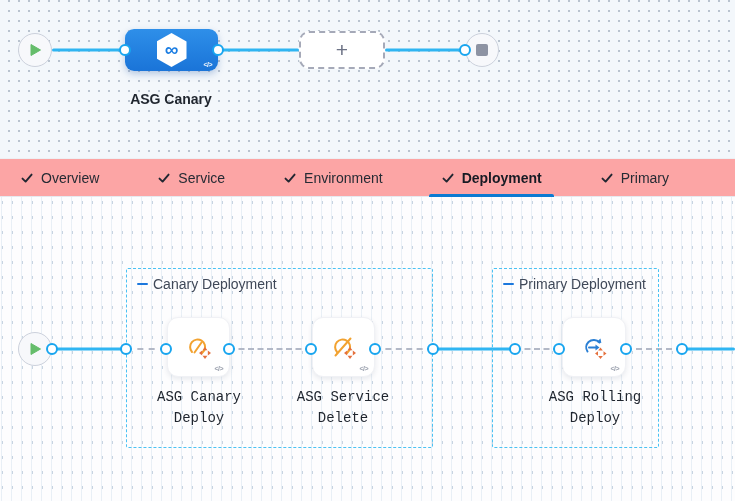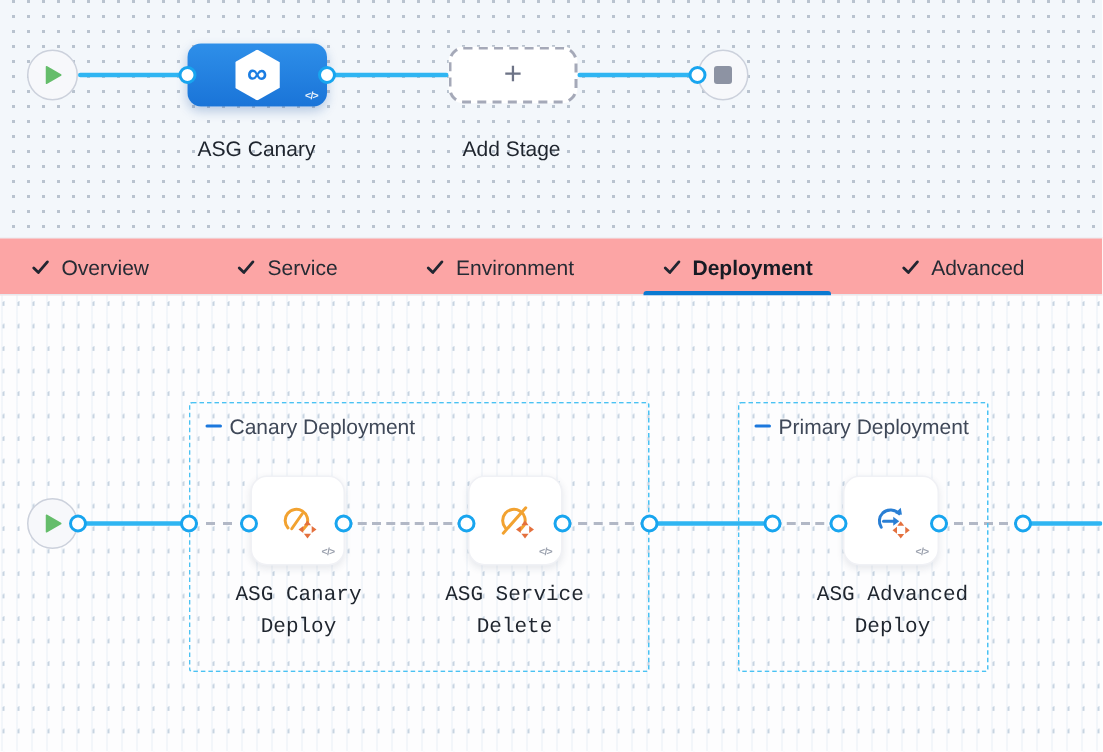--- a/index.html
+++ b/index.html
@@ -51,21 +51,21 @@
     display:flex; align-items:center; justify-content:center;
   }
   .hex span { color:#1b7de2; font-size:19px; font-weight:bold; line-height:1; margin-top:-2px; }
   .code-badge-white { position:absolute; right:6px; bottom:3px; color:rgba(255,255,255,.92); font-size:7px; font-weight:bold; letter-spacing:-0.5px; }
   .add-stage {
     position:absolute; left:299px; top:31px; width:86px; height:38px; border-radius:10px;
     background:#fff; border:2px dashed #a5a9b8;
     display:flex; align-items:center; justify-content:center;
     color:#6d7386; font-size:21px; font-weight:300; cursor:pointer;
   }
-  .node-label { position:absolute; width:120px; text-align:center; font-size:14px; color:#1f252e; }
+  .node-label { position:absolute; width:120px; text-align:center; font-size:14px; color:#1f252e;font-weight:bold; }
 
   
   .tabbar {
     width:735px; height:39px; background:#fca5a5;
     border-top:1px solid #eef0f4; border-bottom:1px solid #e6e9ef;
     display:flex; align-items:stretch; padding-left:8px;
   }
   .tab {
     position:relative; display:flex; align-items:center; gap:7px;
     padding:0 12px; margin-right:34px; cursor:pointer;
@@ -126,21 +126,20 @@
     </div>
 
     <div class="hline" style="left:385px; top:50px; width:80px;"></div>
 
     <div class="endpoint" style="left:465px; top:33px;">
       <div class="stop-square"></div>
     </div>
     <div class="ring" style="left:465px; top:50px;"></div>
 
     <div class="node-label" style="left:111px; top:91px;">ASG Canary</div>
-    <div class="node-label" style="left:281px; top:91px;">Add Stage</div>
   </div>
 
   <div class="tabbar">
     <div class="tab">
       <span class="check-icon">
         <svg width="14" height="14" viewBox="0 0 14 14">
             <path d="M2.5 7.6 L5.6 10.6 L11.6 3.6" stroke="#212631" stroke-width="1.9" fill="none" stroke-linecap="round" stroke-linejoin="round"></path>
           </svg>
       </span>
       <span>Overview</span>
@@ -168,21 +167,21 @@
           </svg>
       </span>
       <span>Deployment</span>
     </div>
     <div class="tab">
       <span class="check-icon">
         <svg width="14" height="14" viewBox="0 0 14 14">
             <path d="M2.5 7.6 L5.6 10.6 L11.6 3.6" stroke="#212631" stroke-width="1.9" fill="none" stroke-linecap="round" stroke-linejoin="round"></path>
           </svg>
       </span>
-      <span>Advanced</span>
+      <span>Primary</span>
     </div>
   </div>
 
   <div class="bottom-canvas">
 
     <div class="endpoint" style="left:18px; top:135px;">
       <svg width="13" height="14" viewBox="0 0 13 14">
         <path d="M2 1.5 L11.5 7 L2 12.5 Z" fill="#65bd6b" stroke="#65bd6b" stroke-linejoin="round"></path>
       </svg>
     </div>
@@ -262,16 +261,16 @@
     <div class="ring" style="left:311px; top:152px;"></div>
     <div class="ring" style="left:375px; top:152px;"></div>
     <div class="ring" style="left:433px; top:152px;"></div>
     <div class="ring" style="left:515px; top:152px;"></div>
     <div class="ring" style="left:559px; top:152px;"></div>
     <div class="ring" style="left:626px; top:152px;"></div>
     <div class="ring" style="left:682px; top:152px;"></div>
 
     <div class="step-label" style="left:144px;">ASG Canary Deploy</div>
     <div class="step-label" style="left:288px;">ASG Service Delete</div>
-    <div class="step-label" style="left:540px;">ASG Advanced Deploy</div>
+    <div class="step-label" style="left:540px;">ASG Rolling Deploy</div>
   </div>
 
 </div>
 
 </body></html>

